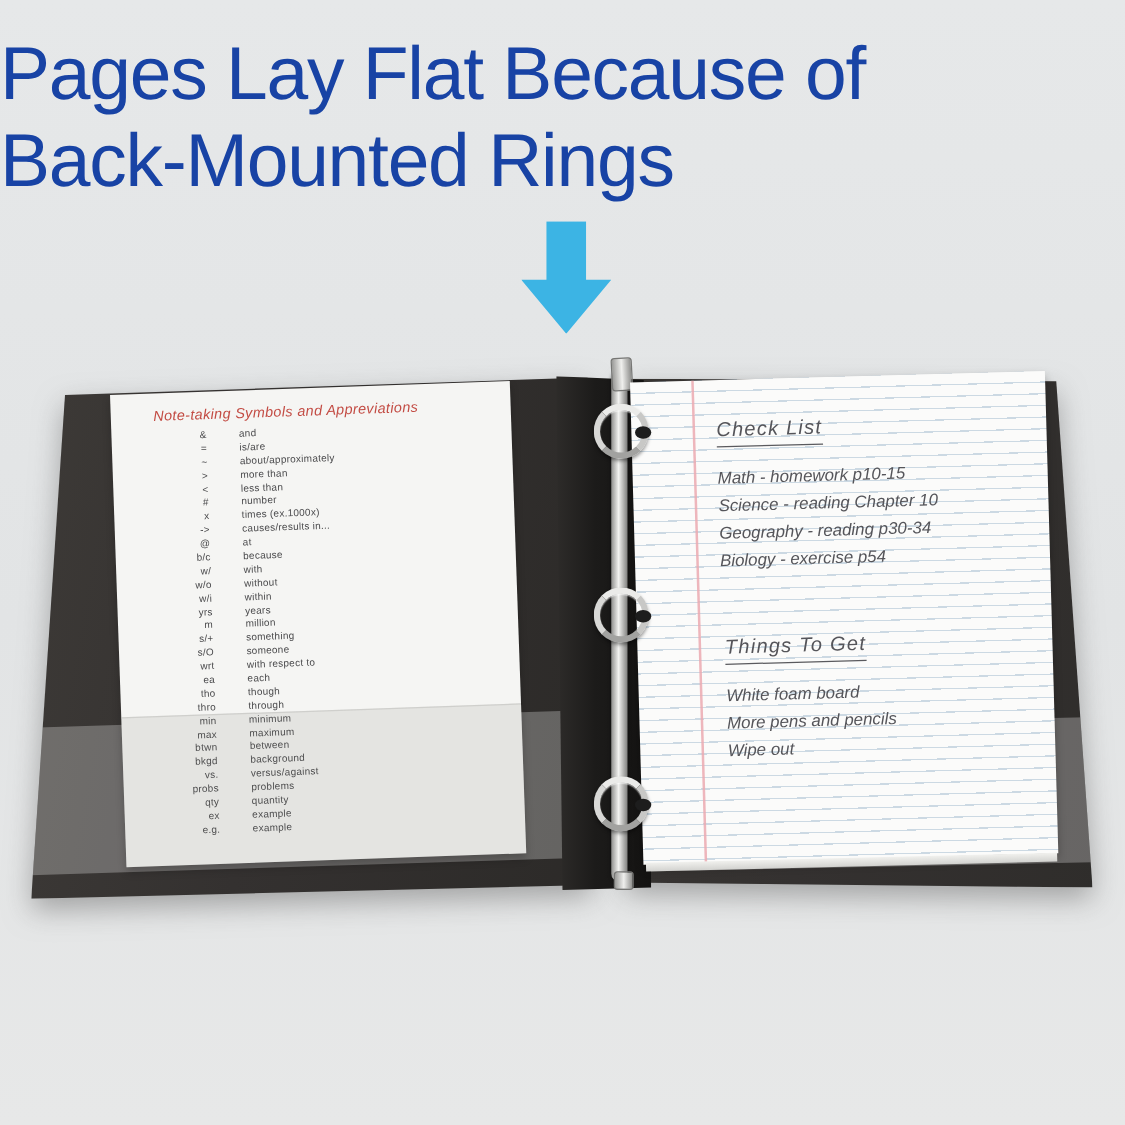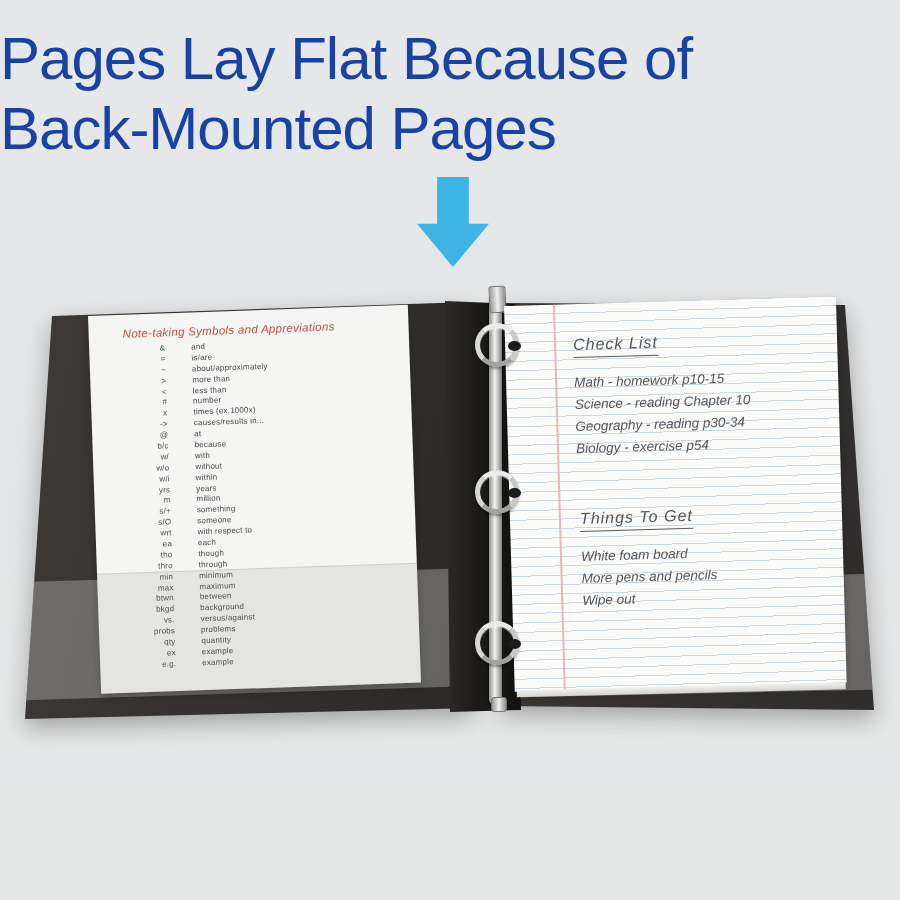--- a/index.html
+++ b/index.html
@@ -72,21 +72,21 @@
     border-bottom:1.6px solid #5a5a5e;}
   .hw-items{margin-top:14px;font-size:13.5px;line-height:22px;white-space:nowrap;}
 </style>
 </head>
 <body>
 
 <div class="stage">
 
   <div class="headline">
     <div>Pages Lay Flat Because of</div>
-    <div>Back-Mounted Pages</div>
+    <div>Back-Mounted Rings</div>
   </div>
 
   <div class="arrow"></div>
 
   <div>
 
     <div class="cover-wrap left-wrap">
       <div class="cover left-cover">
         <div class="pocket left-pocket"></div>
       </div>

